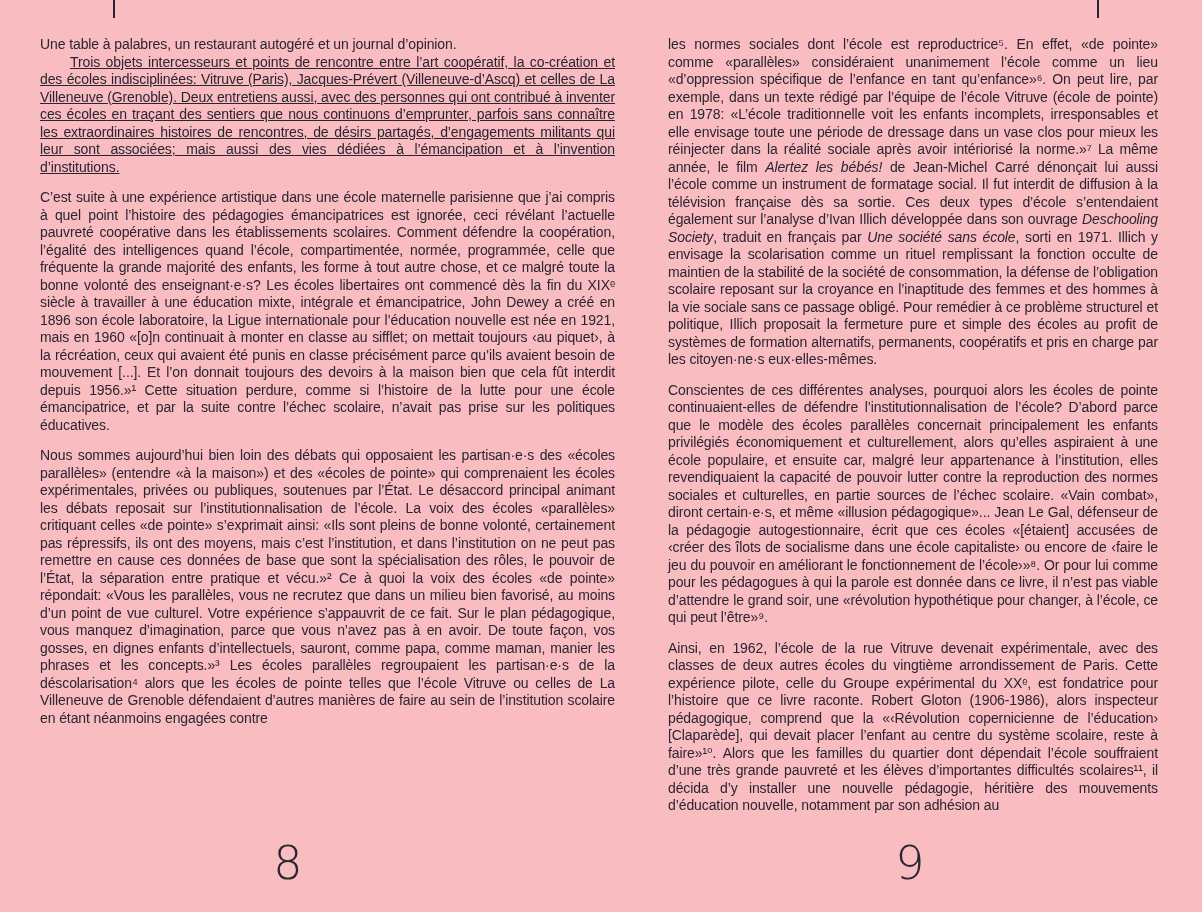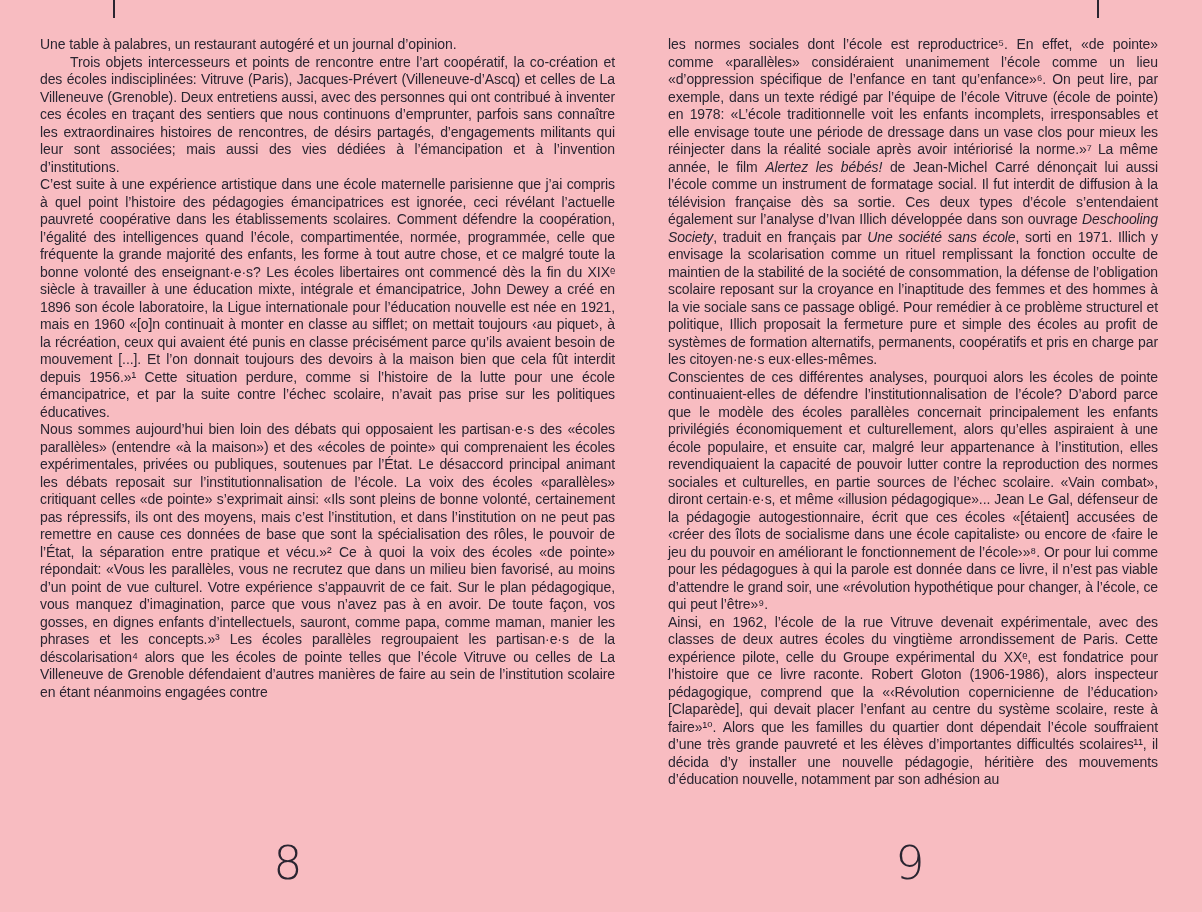--- a/index.html
+++ b/index.html
@@ -34,22 +34,22 @@
     text-align: justify;
     font-size: 14px;
     line-height: 17.5px;
     letter-spacing: -0.1px;
     hyphens: auto;
     -webkit-hyphens: auto;
   }
   .col.left  { left: 40px;  width: 575px; }
   .col.right { left: 668px; width: 490px; }
   .col p { margin: 0; }
-  .col p.gap { }
-  .col p.indent { text-indent: 30px; }
+  .col p.gap { margin-top: 13px; }
+  .col p.indent { text-indent: 30px; text-decoration: underline; }
   .ital { font-style: italic; margin-top: 28px; }
   .page-num {
     position: absolute;
     top: 840px;
     width: 64px;
     text-align: center;
     font-size: 46px;
     line-height: 1;
     font-weight: 200;
     font-family: "DejaVu Sans", "Liberation Sans", sans-serif;

